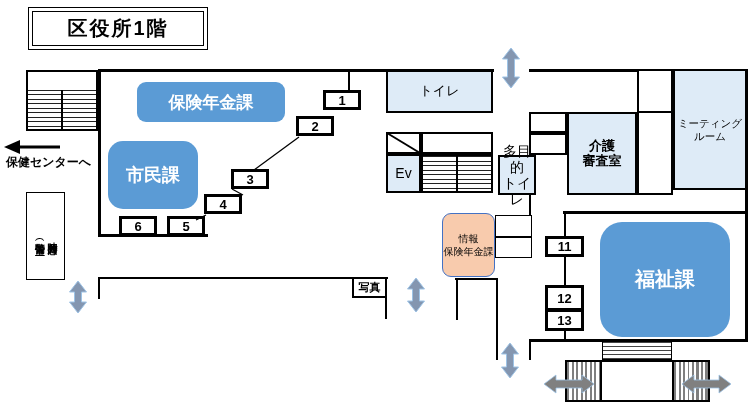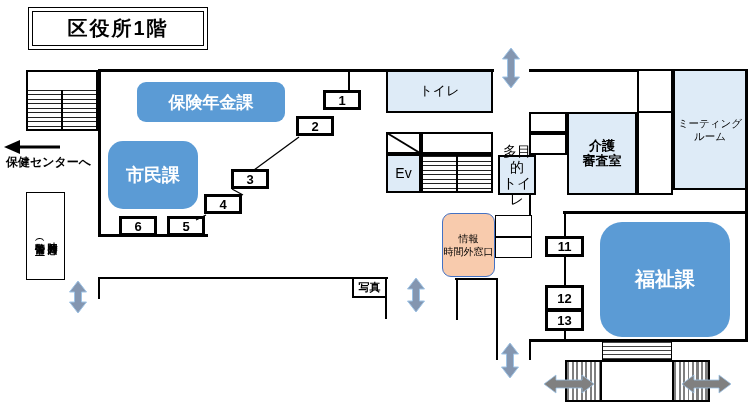--- a/index.html
+++ b/index.html
@@ -92,21 +92,21 @@
   <div class="wall" style="left:637px;top:111px;width:36px;height:2px"></div>
 
   <div class="room blue" style="left:673px;top:69px;width:74px;height:121px;font-size:10.5px">ミーティング
 ルーム</div>
 
   <div class="bubble" style="left:137px;top:82px;width:148px;height:40px;border-radius:9px;font-size:17px">保険年金課</div>
   <div class="bubble" style="left:108px;top:141px;width:90px;height:68px;border-radius:15px;font-size:18px">市民課</div>
   <div class="bubble" style="left:600px;top:222px;width:130px;height:115px;border-radius:22px;font-size:20px">福祉課</div>
 
   <div class="info">情報
-時間外窓口</div>
+保険年金課</div>
 
   <div class="room" style="left:495px;top:215px;width:37px;height:43px;border-width:1.5px"></div>
   <div class="wall" style="left:495px;top:236px;width:37px;height:1.5px"></div>
 
   <div class="counter" style="left:323px;top:90px;width:38px;height:20px">1</div>
   <div class="counter" style="left:296px;top:116px;width:38px;height:20px">2</div>
   <div class="counter" style="left:231px;top:169px;width:38px;height:20px">3</div>
   <div class="counter" style="left:204px;top:194px;width:38px;height:20px">4</div>
   <div class="counter" style="left:167px;top:216px;width:38px;height:20px">5</div>
   <div class="counter" style="left:119px;top:216px;width:38px;height:20px">6</div>

